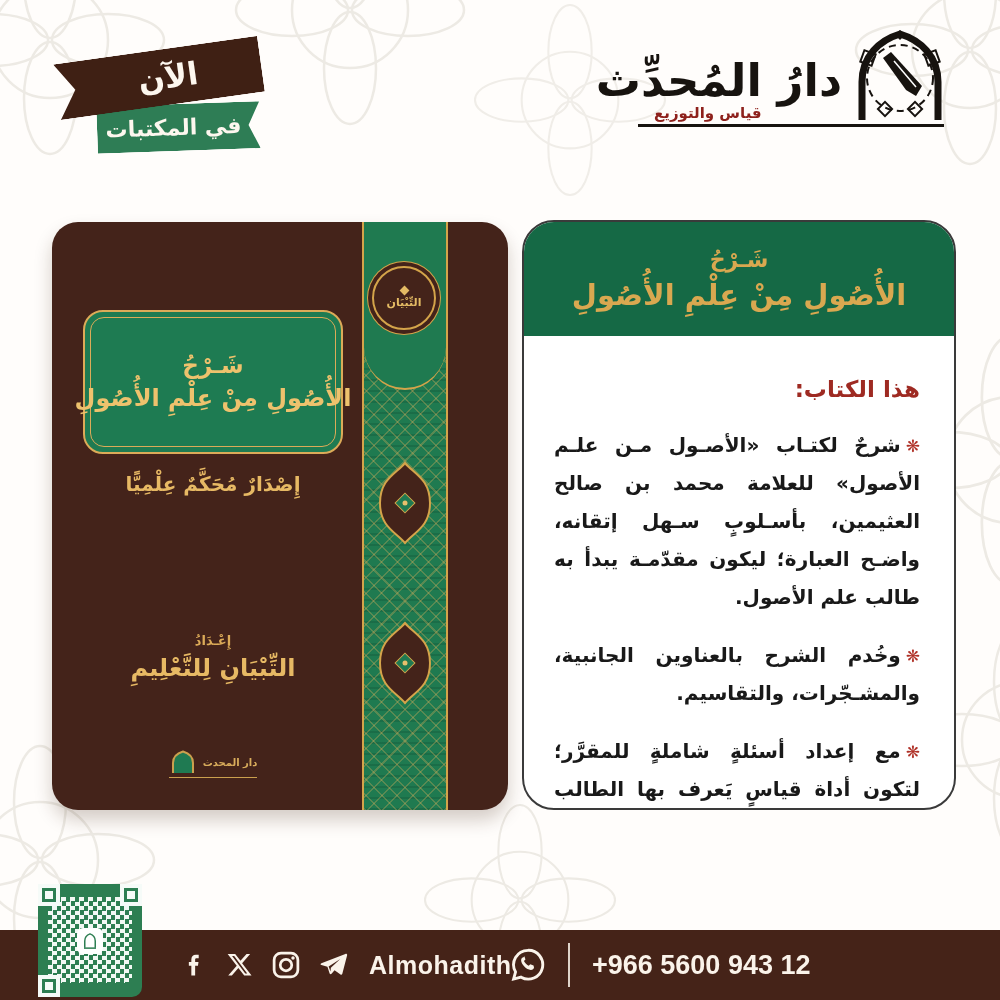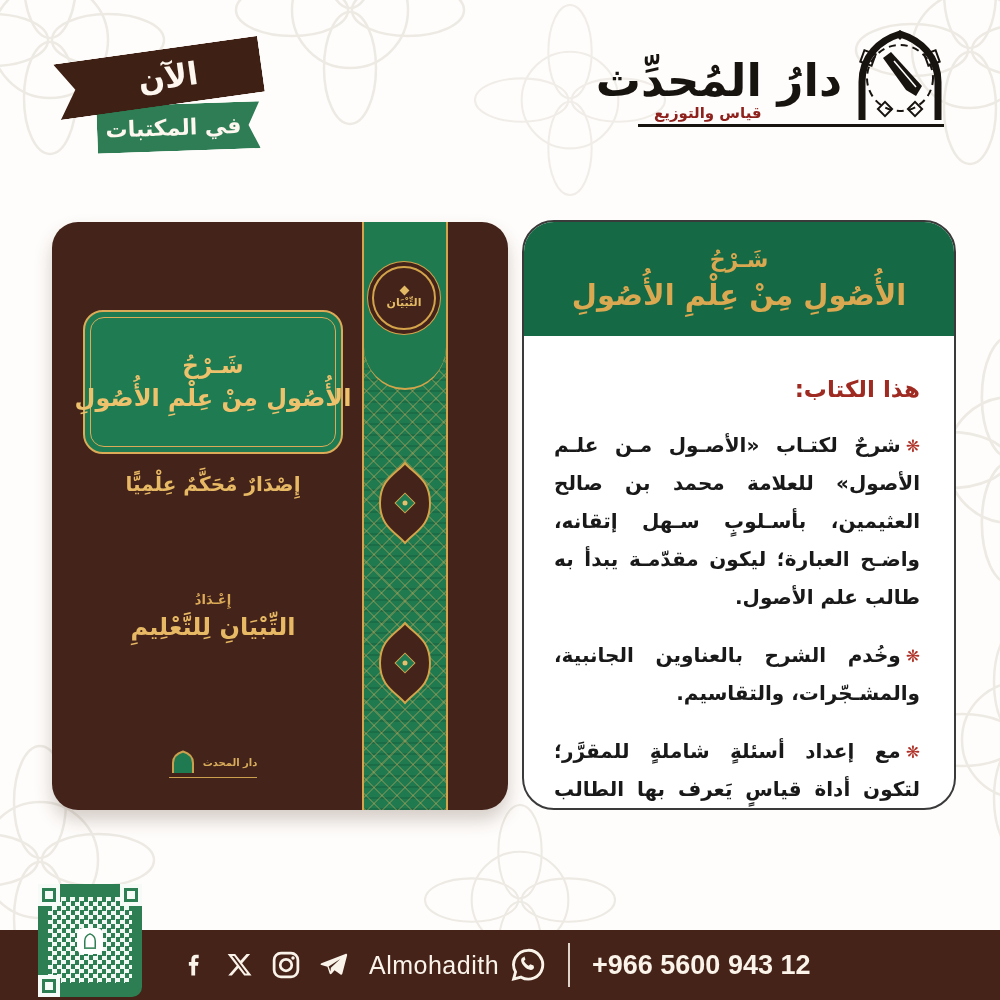--- a/index.html
+++ b/index.html
@@ -54,21 +54,21 @@
   .ogee { position:absolute; left:14px; }
   .panel { position:absolute; left:31px; top:88px; width:260px; height:144px;
     background:#1e7b52; border:2px solid #dcab58; border-radius:20px; }
   .panel-inner { position:absolute; inset:5px; border:1.5px solid #dcab58; border-radius:14px;
     display:flex; flex-direction:column; align-items:center; justify-content:center; gap:6px; }
   .panel-line1 { color:#eec26d; font-size:23px; font-weight:bold; }
   .panel-line2 { color:#eec26d; font-size:24px; font-weight:bold; white-space:nowrap; }
   .cover-subtitle { position:absolute; left:31px; top:250px; width:260px; text-align:center;
     color:#e7b964; font-size:20px; font-weight:bold; }
   .cover-prep { position:absolute; left:31px; top:370px; width:260px; text-align:center; }
-  .cover-prep .lbl { color:#dcab58; font-size:13px; font-weight:bold; }
+  .cover-prep .lbl { color:#dcab58; font-size:13px; font-weight:bold;margin-top:41px; }
   .cover-prep .name { color:#e7b964; font-size:24px; font-weight:bold; margin-top:6px; }
   .pub-mark { position:absolute; left:31px; top:528px; width:260px;
     display:flex; align-items:center; justify-content:center; gap:6px; }
   .pub-mark-box { display:flex; align-items:center; gap:6px; border-bottom:1.5px solid #caa04e; padding-bottom:3px; }
   .pub-mark .txt { color:#d9ad5c; font-size:10px; font-weight:bold; }
 
   
   .card { position:absolute; left:522px; top:220px; width:434px; height:590px;
     background:#ffffff; border:2px solid #3a3a3a; border-radius:32px; overflow:hidden; z-index:2; }
   .card-header { height:114px; background:#156945;
@@ -78,21 +78,21 @@
   .card-body { direction:rtl; padding:40px 34px 0 30px; }
   .card-heading { color:#9e2a22; font-size:23px; font-weight:bold; margin-bottom:24px; }
   .card-body p { font-size:20px; font-weight:bold; color:#191919; line-height:1.9;
     text-align:justify; text-align-last:right; margin-bottom:20px; }
   .bullet { color:#b03228; font-size:17px; margin-left:5px; }
 
   
   .footer { position:absolute; left:0; top:930px; width:1000px; height:70px; background:#452318; z-index:2; }
   .footer-left { position:absolute; left:183px; top:0; height:70px; display:flex; align-items:center; gap:16px; }
   .footer-right { position:absolute; left:510px; top:0; height:70px; display:flex; align-items:center; gap:14px; }
-  .handle { color:#faf3ea; font-size:25px; font-weight:normal; letter-spacing:.5px;
+  .handle { color:#faf3ea; font-size:25px; font-weight:bold; letter-spacing:.5px;
     font-family:"Liberation Sans", sans-serif; margin-left:4px; }
   .phone { color:#faf3ea; font-size:27px; font-weight:bold; font-family:"Liberation Sans", sans-serif;
     direction:ltr; white-space:nowrap; }
   .vdivider { width:2px; height:44px; background:rgba(250,243,234,.85); margin:0 8px; }
   .soc-icon { display:block; }
 
   
   .qr { position:absolute; left:38px; top:884px; width:104px; height:113px;
     background:#2d7e52; border-radius:10px; z-index:4; }
   .qr-inner { position:absolute; left:10px; right:10px; top:13px; bottom:14px;

